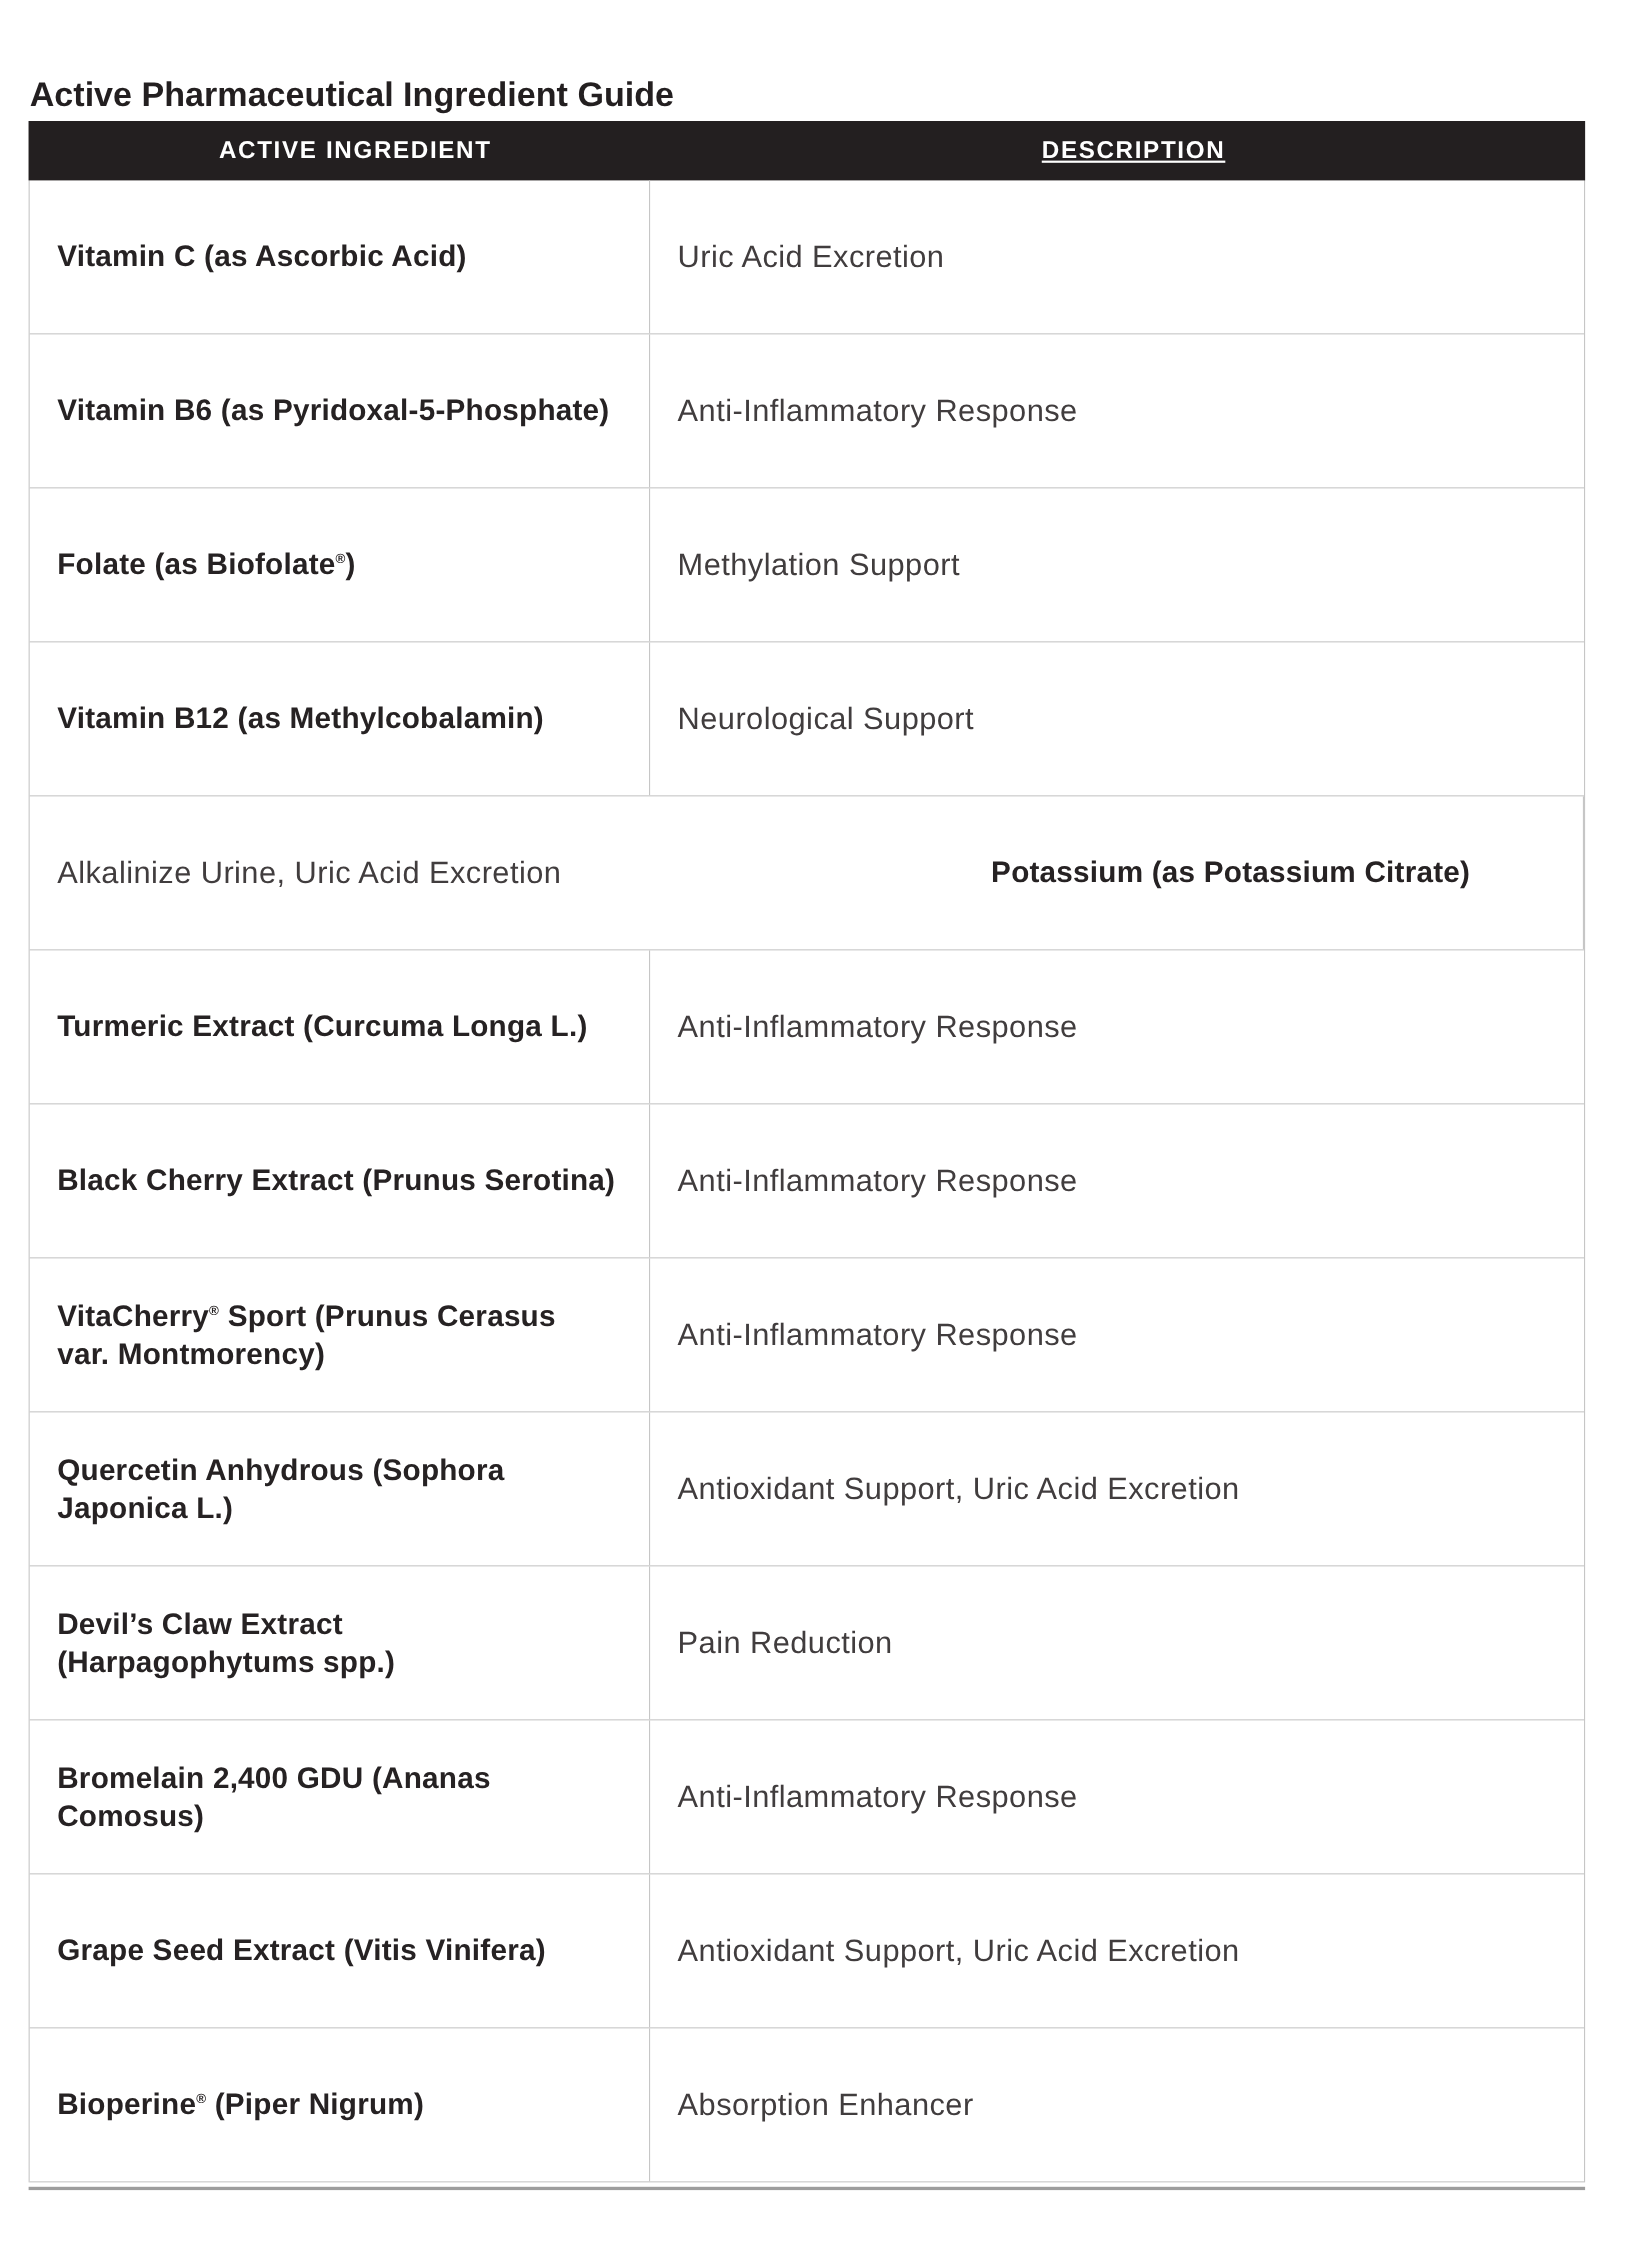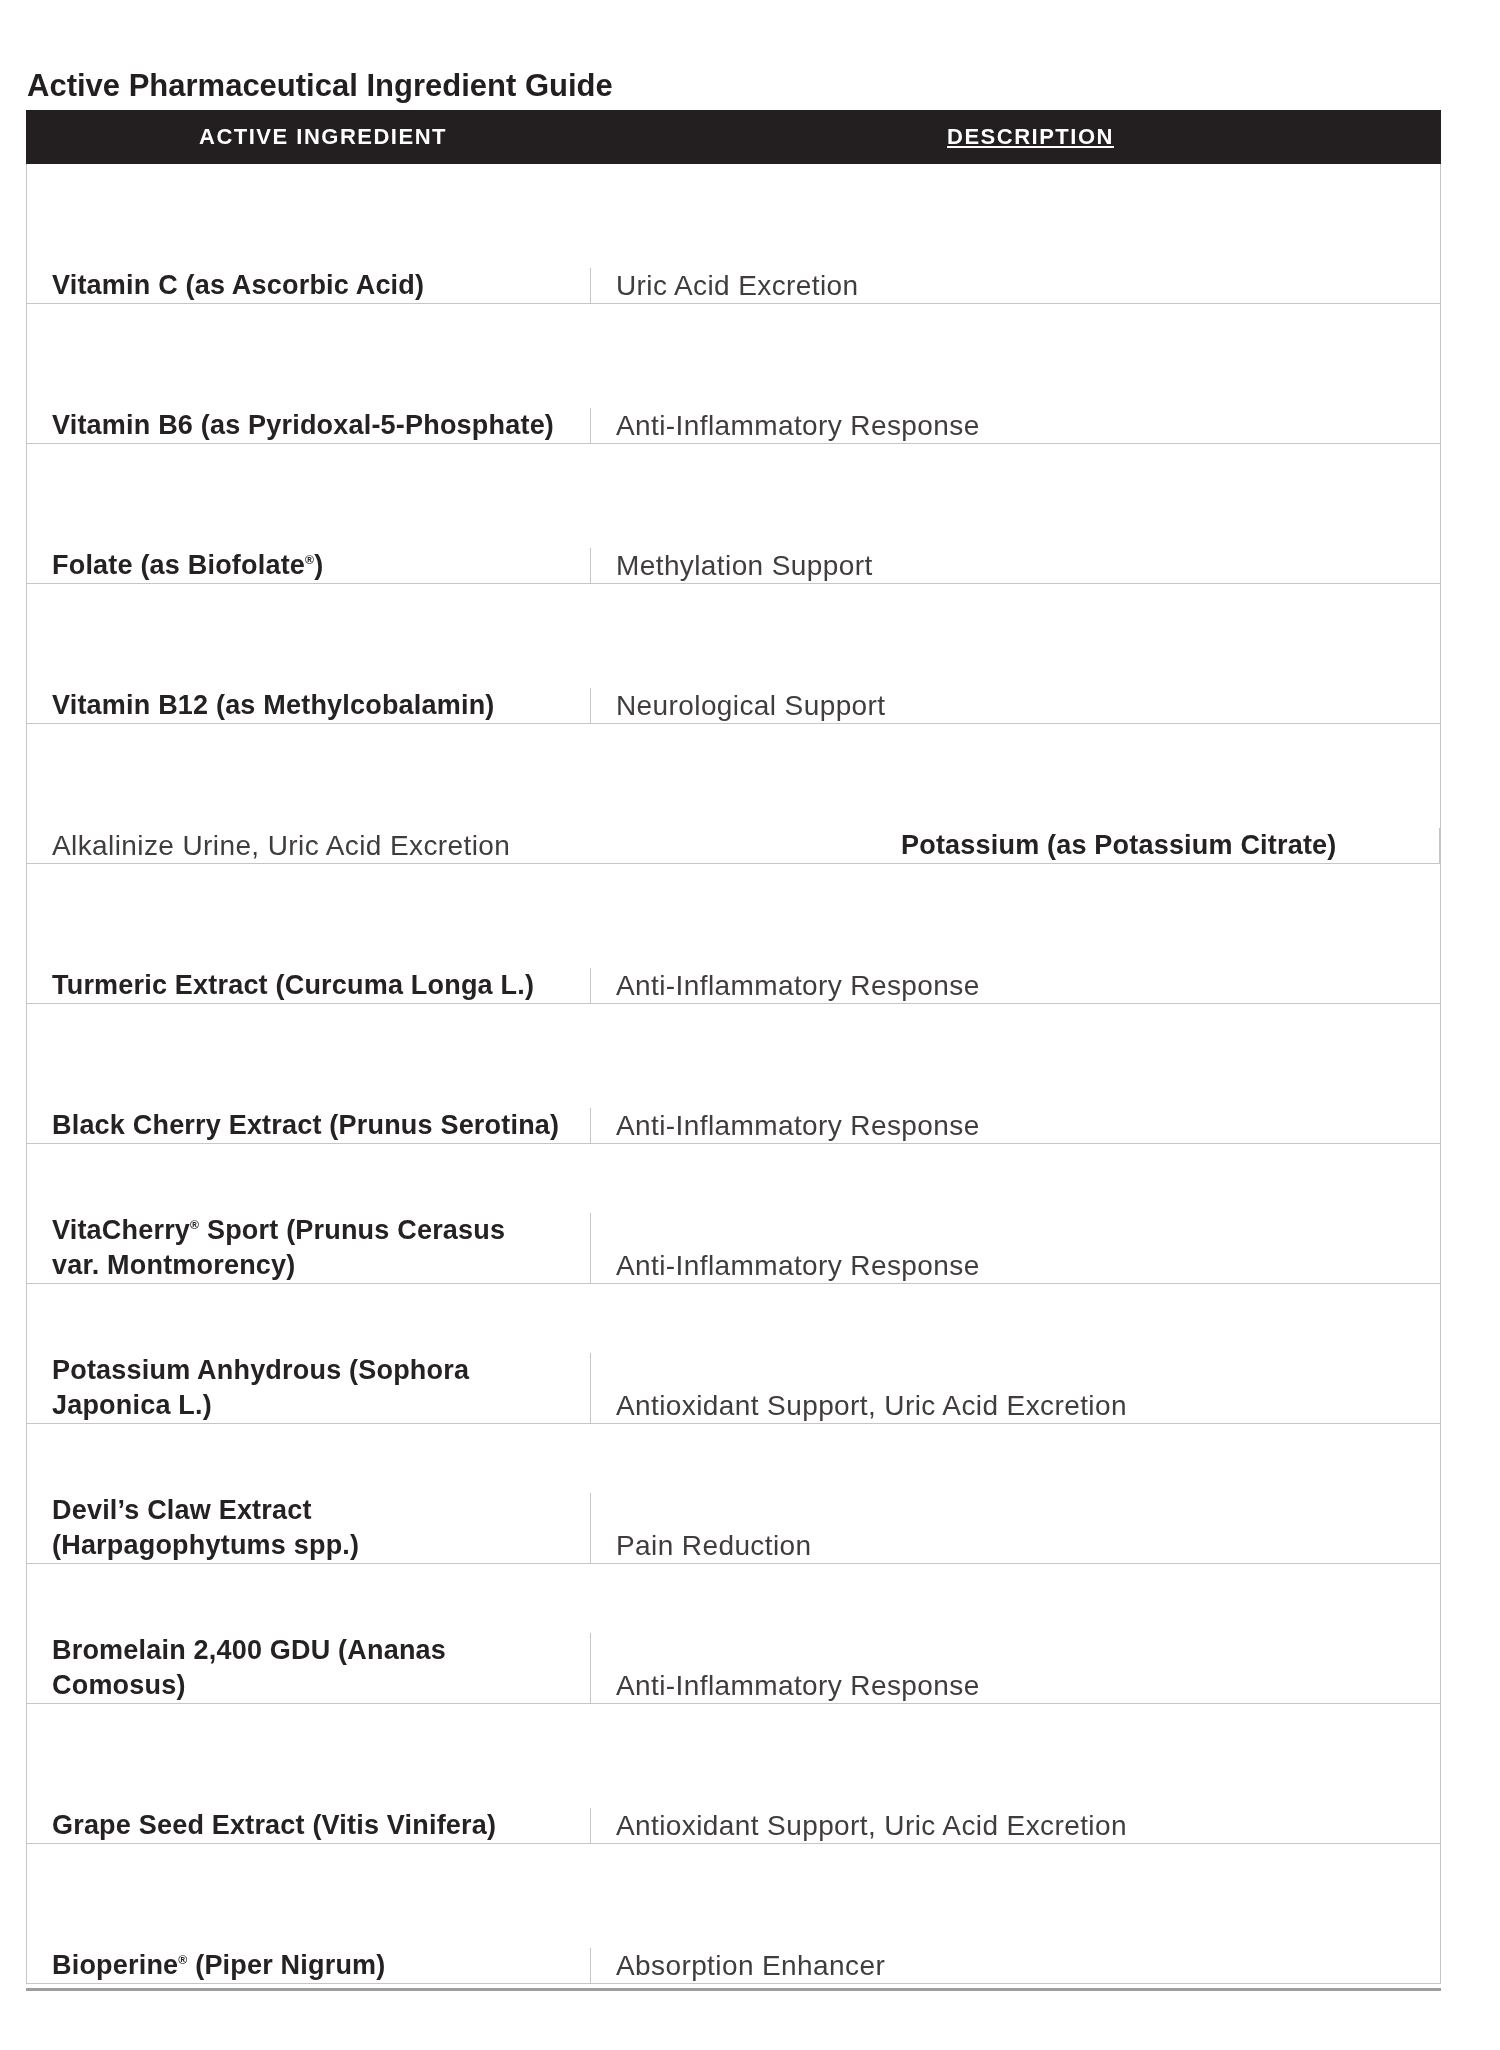--- a/index.html
+++ b/index.html
@@ -20,21 +20,21 @@
     display: flex; height: 54px; background: #231f20;
     margin: 0 -1px; 
   }
   .th {
     display: flex; align-items: center; justify-content: center;
     color: #ffffff; font-weight: 700; font-size: 22px; letter-spacing: 1.5px; padding-left: 29px;
   }
   .th-ingredient { width: 565px; }
   .th-description { flex: 1; text-decoration: underline; }
 
-  .tr { display: flex; height: 140px; border-bottom: 1px solid #c6c6c6; align-items: flex-end; }
+  .tr { display: flex; height: 140px; border-bottom: 1px solid #c6c6c6; }
   .td {
     display: flex; align-items: center;
   }
   .td-ingredient {
     width: 564px; border-right: 1px solid #c6c6c6;
     padding: 0 14px 0 25px;
     font-weight: 700; font-size: 27px; color: #262223; letter-spacing: 0.2px;
     line-height: 35px;
   }
   .td-ingredient .cell-text { white-space: pre-line; }
@@ -131,21 +131,21 @@
         <span class="cell-text">VitaCherry<sup class="reg">®</sup> Sport (Prunus Cerasus
 var. Montmorency)</span>
       </div>
       <div class="td td-description">
         <span class="cell-text">Anti-Inflammatory Response</span>
       </div>
     </div>
 
     <div class="tr">
       <div class="td td-ingredient">
-        <span class="cell-text">Potassium Anhydrous (Sophora
+        <span class="cell-text">Quercetin Anhydrous (Sophora
 Japonica L.)</span>
       </div>
       <div class="td td-description">
         <span class="cell-text">Antioxidant Support, Uric Acid Excretion</span>
       </div>
     </div>
 
     <div class="tr">
       <div class="td td-ingredient">
         <span class="cell-text">Devil’s Claw Extract

